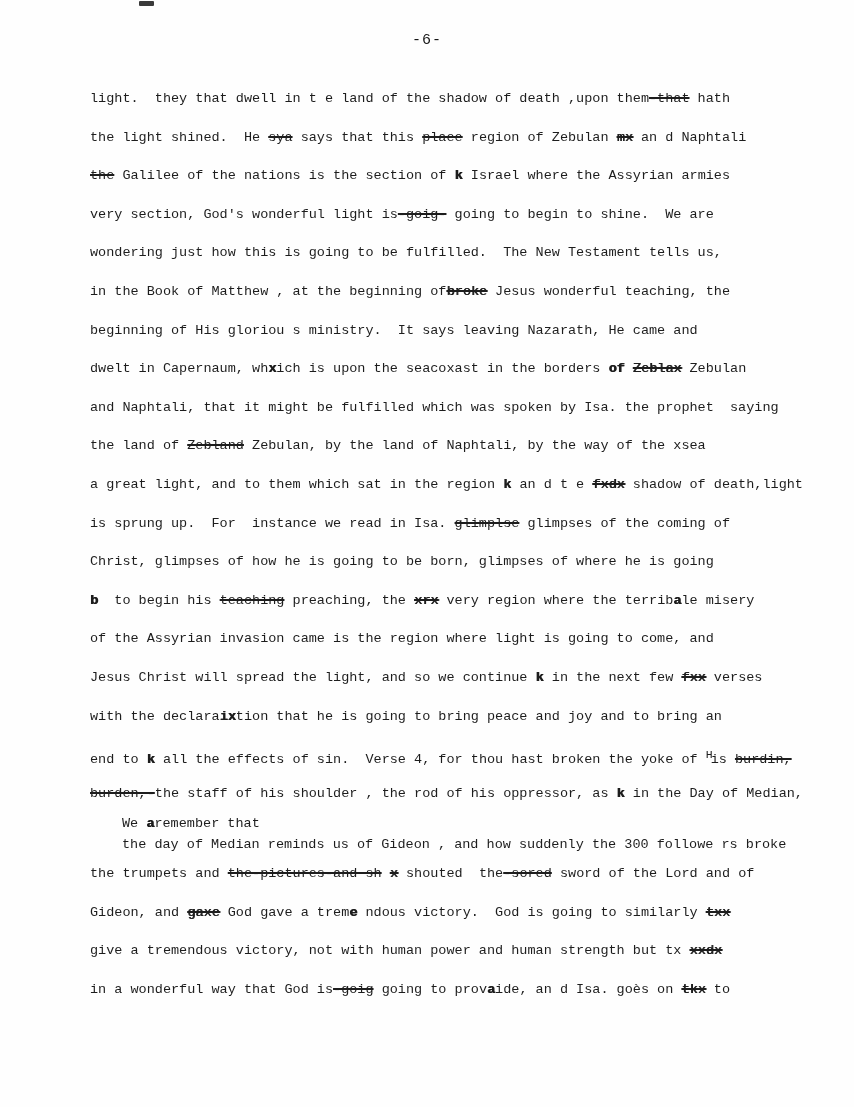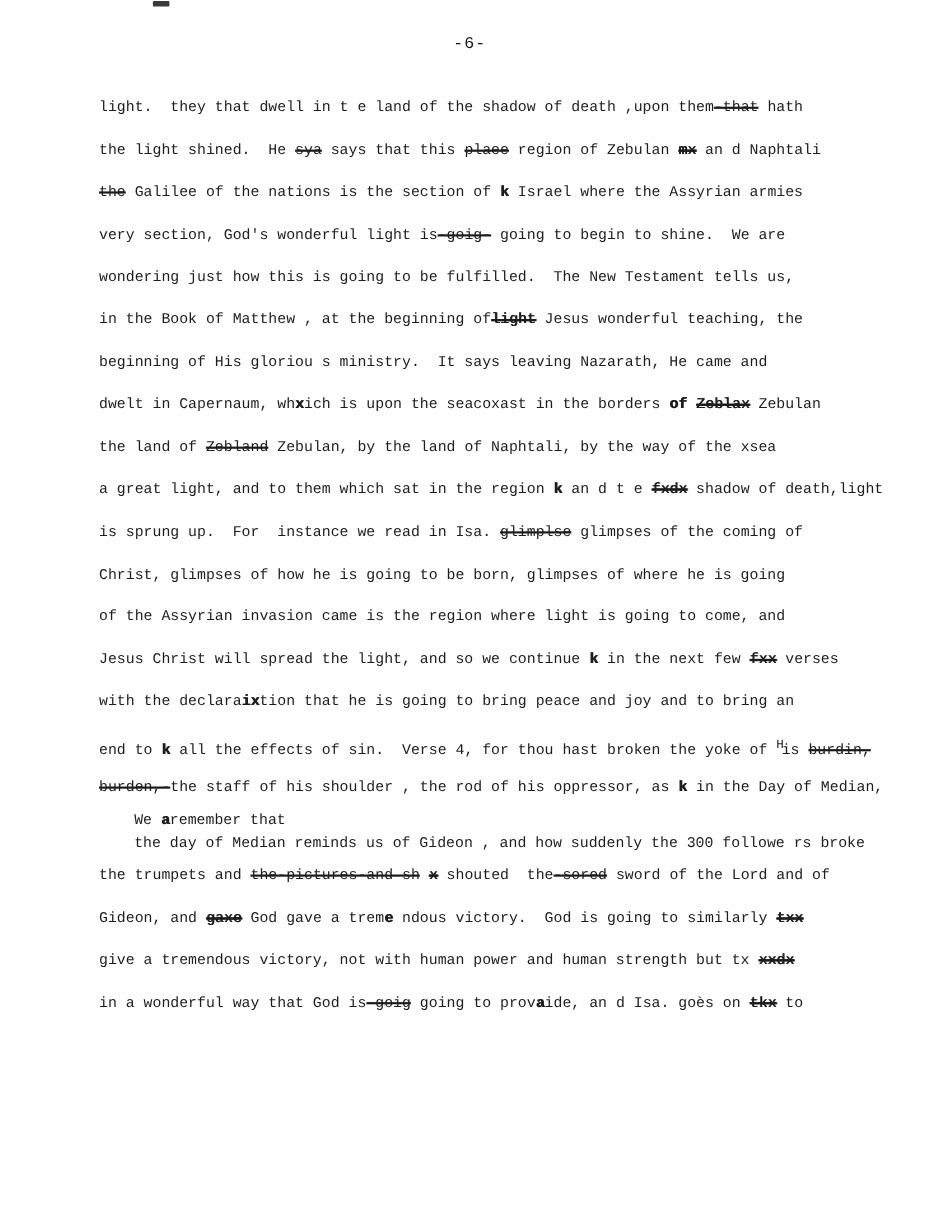--- a/index.html
+++ b/index.html
@@ -84,27 +84,29 @@
 
 <div class="page">
   <div class="corner-mark"></div>
   <div class="page-number">-6-</div>
   <div class="text-body">
       <div class="line"><span class="seg-n">light.  they that dwell in t e land of the shadow of death ,upon them</span><span class="seg-x">-that</span><span class="seg-n"> hath</span></div>
       <div class="line"><span class="seg-n">the light shined.  He </span><span class="seg-x">sya</span><span class="seg-n"> says that this </span><span class="seg-x">plaee</span><span class="seg-n"> region of Zebulan </span><span class="seg-bx">mx</span><span class="seg-n"> an d Naphtali</span></div>
       <div class="line"><span class="seg-x">the</span><span class="seg-n"> Galilee of the nations is the section of </span><span class="seg-b">k</span><span class="seg-n"> Israel where the Assyrian armies</span></div>
       <div class="line"><span class="seg-n">very section, God's wonderful light is</span><span class="seg-x">-goig-</span><span class="seg-n"> going to begin to shine.  We are</span></div>
       <div class="line"><span class="seg-n">wondering just how this is going to be fulfilled.  The New Testament tells us,</span></div>
-      <div class="line"><span class="seg-n">in the Book of Matthew , at the beginning of</span><span class="seg-bx">light</span><span class="seg-n"> Jesus wonderful teaching, the</span></div>
+      <div class="line"><span class="seg-n">in the Book of Matthew , at the beginning of</span><span class="seg-bx">broke</span><span class="seg-n"> Jesus wonderful teaching, the</span></div>
       <div class="line"><span class="seg-n">beginning of His gloriou s ministry.  It says leaving Nazarath, He came and</span></div>
       <div class="line"><span class="seg-n">dwelt in Capernaum, wh</span><span class="seg-b">x</span><span class="seg-n">ich is upon the seacoxast in the borders </span><span class="seg-b">of</span><span class="seg-n"> </span><span class="seg-bx">Zeblax</span><span class="seg-n"> Zebulan</span></div>
+      <div class="line"><span class="seg-n">and Naphtali, that it might be fulfilled which was spoken by Isa. the prophet  saying</span></div>
       <div class="line"><span class="seg-n">the land of </span><span class="seg-x">Zebland</span><span class="seg-n"> Zebulan, by the land of Naphtali, by the way of the xsea</span></div>
       <div class="line"><span class="seg-n">a great light, and to them which sat in the region </span><span class="seg-b">k</span><span class="seg-n"> an d t e </span><span class="seg-bx">fxdx</span><span class="seg-n"> shadow of death,light</span></div>
       <div class="line"><span class="seg-n">is sprung up.  For  instance we read in Isa. </span><span class="seg-x">glimplse</span><span class="seg-n"> glimpses of the coming of</span></div>
       <div class="line"><span class="seg-n">Christ, glimpses of how he is going to be born, glimpses of where he is going</span></div>
+      <div class="line"><span class="seg-b">b</span><span class="seg-n">  to begin his </span><span class="seg-x">teaching</span><span class="seg-n"> preaching, the </span><span class="seg-bx">xrx</span><span class="seg-n"> very region where the terrib</span><span class="seg-b">a</span><span class="seg-n">le misery</span></div>
       <div class="line"><span class="seg-n">of the Assyrian invasion came is the region where light is going to come, and</span></div>
       <div class="line"><span class="seg-n">Jesus Christ will spread the light, and so we continue </span><span class="seg-b">k</span><span class="seg-n"> in the next few </span><span class="seg-bx">fxx</span><span class="seg-n"> verses</span></div>
       <div class="line"><span class="seg-n">with the declara</span><span class="seg-b">ix</span><span class="seg-n">tion that he is going to bring peace and joy and to bring an</span></div>
       <div class="line"><span class="seg-n">end to </span><span class="seg-b">k</span><span class="seg-n"> all the effects of sin.  Verse 4, for thou hast broken the yoke of </span><span class="seg-s">H</span><span class="seg-n">is </span><span class="seg-x">burdin,</span></div>
       <div class="line"><span class="seg-x">burden,-</span><span class="seg-n">the staff of his shoulder , the rod of his oppressor, as </span><span class="seg-b">k</span><span class="seg-n"> in the Day of Median,</span></div>
       <div class="line tight"><span class="seg-n">We </span><span class="seg-b">a</span><span class="seg-n">remember that</span></div>
       <div class="line tight"><span class="seg-n">the day of Median reminds us of Gideon , and how suddenly the 300 followe rs broke</span></div>
       <div class="line"><span class="seg-n">the trumpets and </span><span class="seg-x">the-pictures-and sh</span><span class="seg-n"> </span><span class="seg-bx">x</span><span class="seg-n"> shouted  the</span><span class="seg-x">-sored</span><span class="seg-n"> sword of the Lord and of</span></div>
       <div class="line"><span class="seg-n">Gideon, and </span><span class="seg-bx">gaxe</span><span class="seg-n"> God gave a trem</span><span class="seg-b">e</span><span class="seg-n"> ndous victory.  God is going to similarly </span><span class="seg-bx">txx</span></div>
       <div class="line"><span class="seg-n">give a tremendous victory, not with human power and human strength but tx </span><span class="seg-bx">xxdx</span></div>

